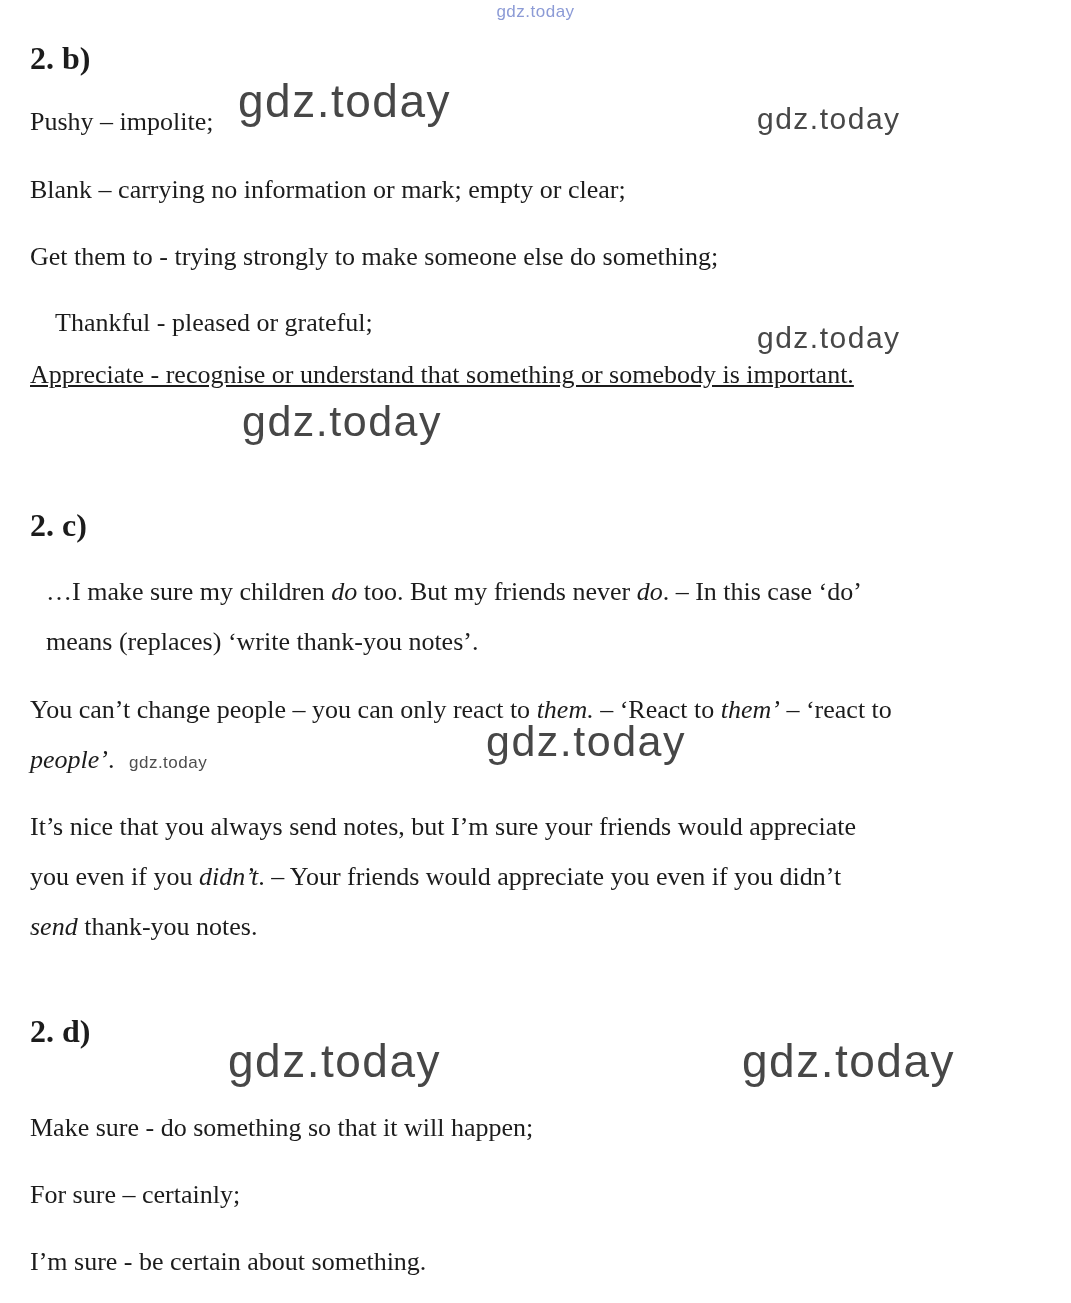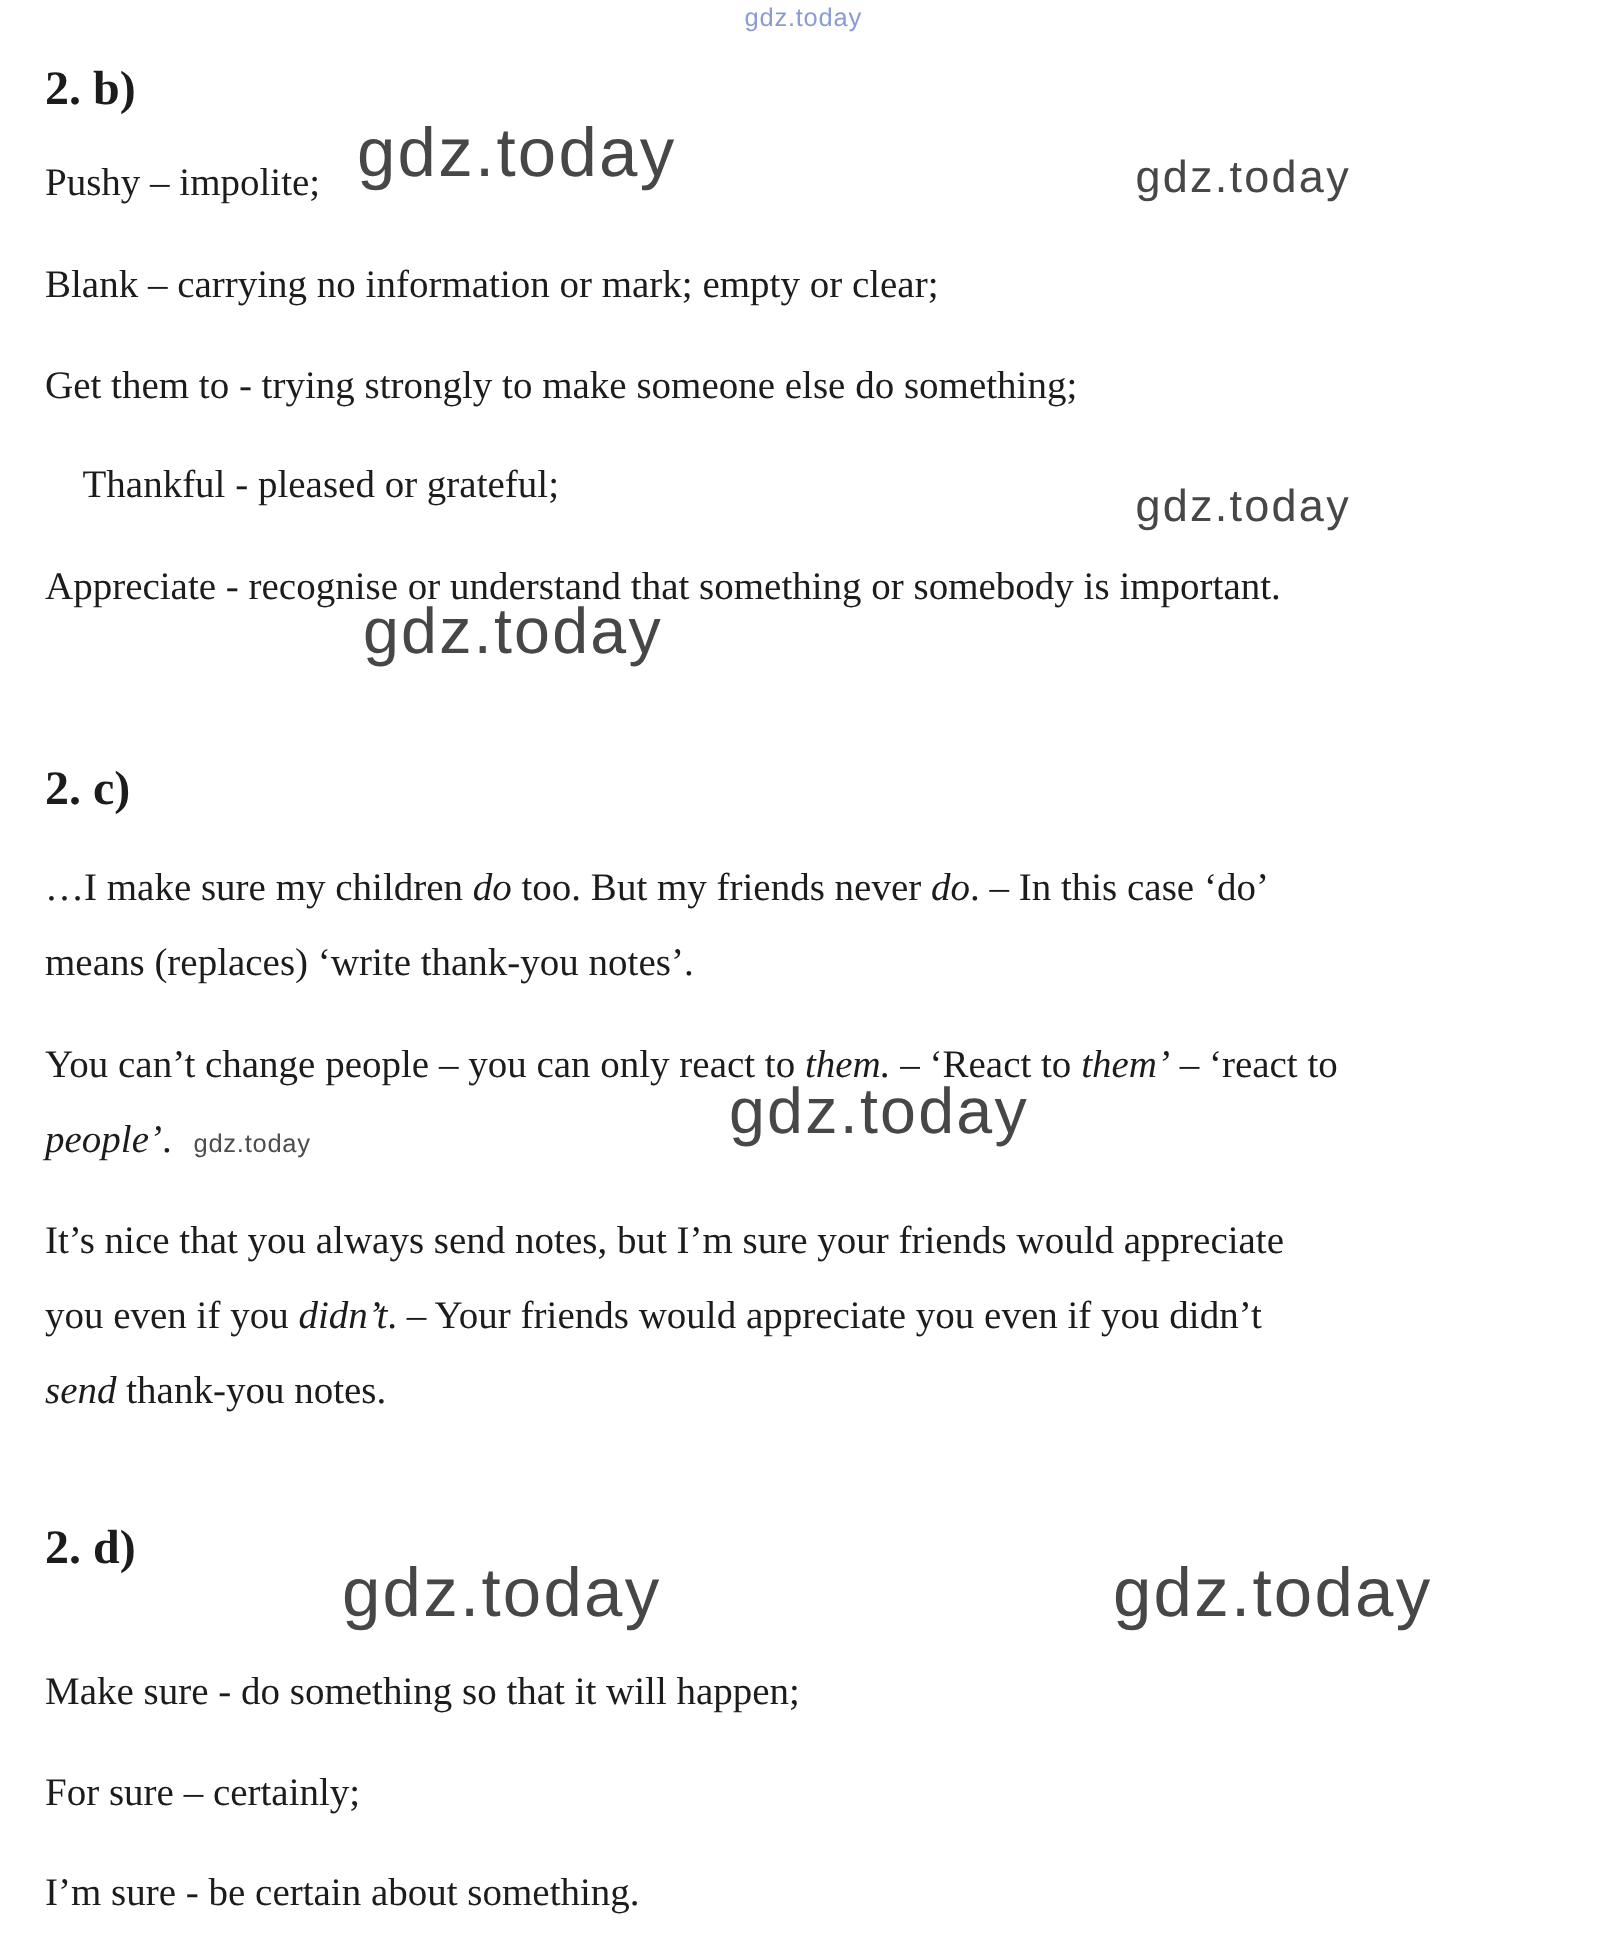--- a/index.html
+++ b/index.html
@@ -70,25 +70,25 @@
   <div class="wm" style="left:242px; top:398px; font-size:43px;">gdz.today</div>
   <div class="wm" style="left:486px; top:718px; font-size:43px;">gdz.today</div>
   <div class="wm" style="left:228px; top:1036px; font-size:46px;">gdz.today</div>
   <div class="wm" style="left:742px; top:1036px; font-size:46px;">gdz.today</div>
 
   <div class="h" style="left:30px; top:38px;">2. b)</div>
   <div class="p" style="left:30px; top:102px;">Pushy – impolite;</div>
   <div class="p" style="left:30px; top:170px;">Blank – carrying no information or mark; empty or clear;</div>
   <div class="p" style="left:30px; top:237px;">Get them to - trying strongly to make someone else do something;</div>
   <div class="p" style="left:30px; top:303px;margin-left:25px;">Thankful - pleased or grateful;</div>
-  <div class="p" style="left:30px; top:371px;">Appreciate - recognise or understand that something or somebody is important.</div>
+  <div class="p" style="left:30px; top:355px;text-decoration:underline;">Appreciate - recognise or understand that something or somebody is important.</div>
 
   <div class="h" style="left:30px; top:505px;">2. c)</div>
 
-  <div class="p multi" style="left:30px; top:567px;">
+  <div class="p multi" style="left:46px; top:567px;">
     <div class="line"><span>…I make sure my children </span><span class="it">do</span><span> too. But my friends never </span><span class="it">do</span><span>. – In this case ‘do’</span></div>
     <div class="line"><span>means (replaces) ‘write thank-you notes’.</span></div>
   </div>
 
   <div class="p multi" style="left:30px; top:685px;">
     <div class="line"><span>You can’t change people – you can only react to </span><span class="it">them.</span><span> – ‘React to </span><span class="it">them’</span><span> – ‘react to</span></div>
     <div class="line"><span class="it">people’</span><span>. </span><span class="wm-inline">gdz.today</span></div>
   </div>
 
   <div class="p multi" style="left:30px; top:802px;">

